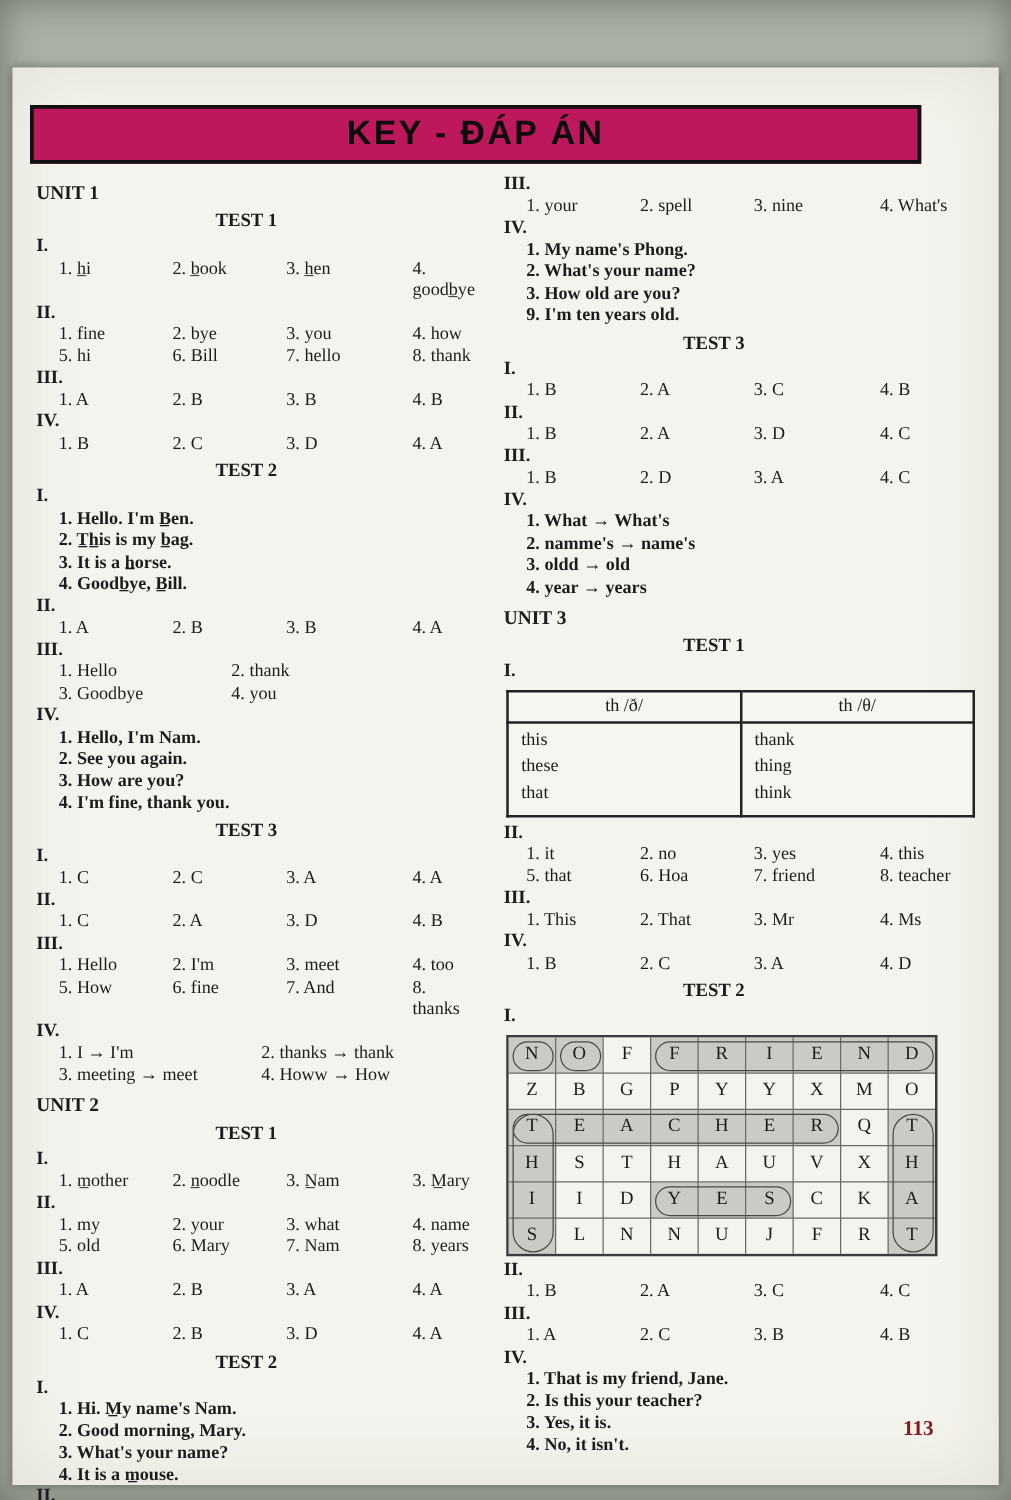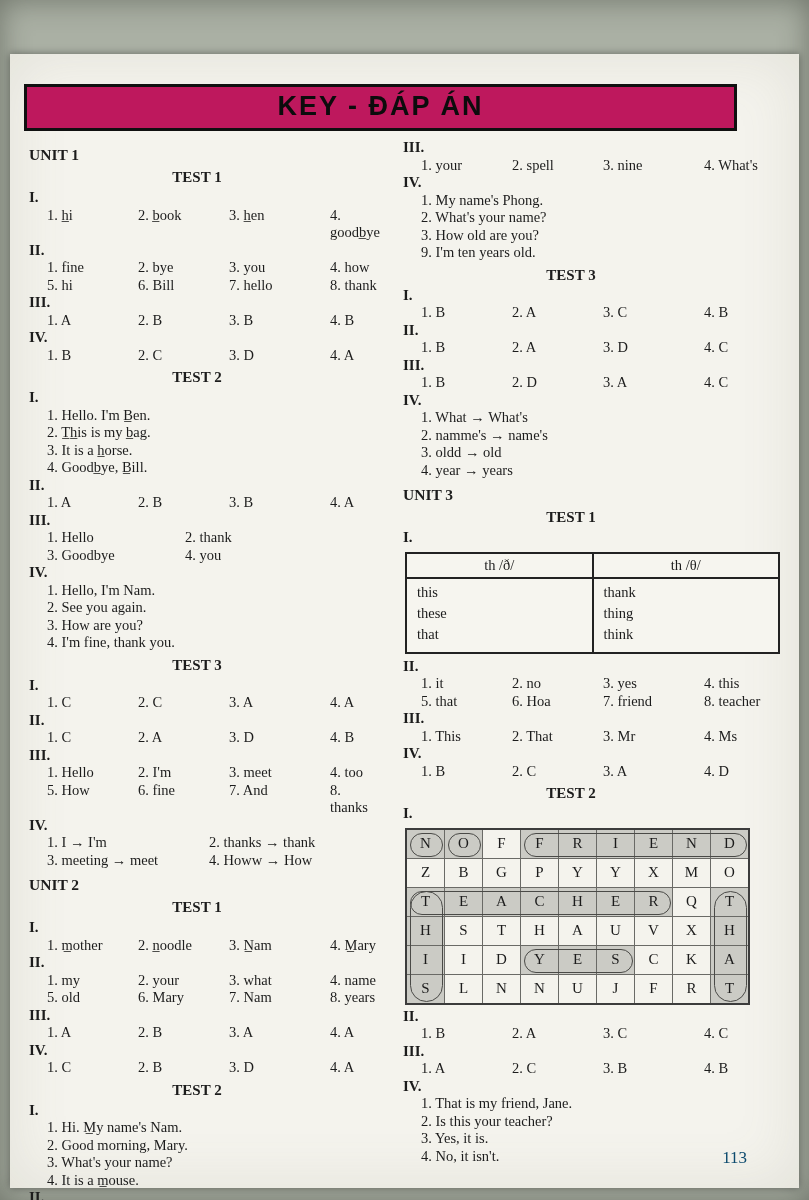--- a/index.html
+++ b/index.html
@@ -32,40 +32,40 @@
   .col-left  { width:350px; }
   .col-right { width:362px; }
 
   .unit  { font-weight:700; font-size:15.5px; line-height:18px; margin:7px 0 3px; }
   .test  { font-weight:700; font-size:15px;  line-height:18px; margin:4px 0 3px; width:336px; text-align:center; }
   .roman { font-weight:700; font-size:15px;  line-height:17.5px; }
 
   .row4 { display:grid; grid-template-columns:72px 72px 82px auto; padding-left:18px; font-size:14.5px; line-height:17.5px;gap:19px; }
   .row2 { display:grid; grid-template-columns:138px auto; padding-left:18px; font-size:14.5px; line-height:17.5px; }
   .row2w{ display:grid; grid-template-columns:162px auto; padding-left:18px; font-size:14.5px; line-height:17.5px; }
-  .line { padding-left:18px; font-size:14.5px; line-height:17.5px; }
+  .line { padding-left:18px; font-size:14.5px; line-height:17.5px;font-weight:bold; }
 
   
   .ptable { border-collapse:collapse; margin:5px 0 4px 2px; width:375px; background:#f6f5ef; }
   .ptable th {
     border:2px solid #222; font-weight:400; font-size:14.5px; padding:3px 0; text-align:center; width:50%;
   }
   .ptable td {
     border:2px solid #222; border-top:none; vertical-align:top;
     padding:3px 10px 7px; font-size:14.5px; line-height:21px;
   }
 
   
   .wgrid-wrap { position:relative; margin:5px 0 3px 2px; border:2px solid #3c3c3c; width:345px; background:#f4f3ed; }
   .wgrid { display:grid; grid-template-columns:repeat(9,37px); grid-auto-rows:28px; gap:1px; background:#6a6a66; }
   .wcell { background:#f4f3ed; display:flex; align-items:center; justify-content:center; font-size:15px; }
   .wcell.shaded { background:#cbcbc5; }
   .oval { position:absolute; border:1.6px solid #4a4a47; border-radius:999px; pointer-events:none; }
 
-  .pageno { position:absolute; right:52px; bottom:20px; font-size:17px; font-weight:400; color:#0c4a6e; }
+  .pageno { position:absolute; right:52px; bottom:35px; font-size:17px; font-weight:700; color:#7f1d1d; }
 </style>
 </head>
 <body>
 
 <div class="backdrop-edge"></div>
 
 <div class="page">
   <div class="title-box">
     <span class="title">KEY - ĐÁP ÁN</span>
   </div>
@@ -175,21 +175,21 @@
           <span>3. meeting → meet</span>
           <span>4. Howw → How</span>
         </div>
         <div class="unit">UNIT 2</div>
         <div class="test">TEST 1</div>
         <div class="roman">I.</div>
         <div class="row4">
           <span>1. m̲other</span>
           <span>2. n̲oodle</span>
           <span>3. N̲am</span>
-          <span>4. M̲ary</span>
+          <span>3. M̲ary</span>
         </div>
         <div class="roman">II.</div>
         <div class="row4">
           <span>1. my</span>
           <span>2. your</span>
           <span>3. what</span>
           <span>4. name</span>
         </div>
         <div class="row4">
           <span>5. old</span>

